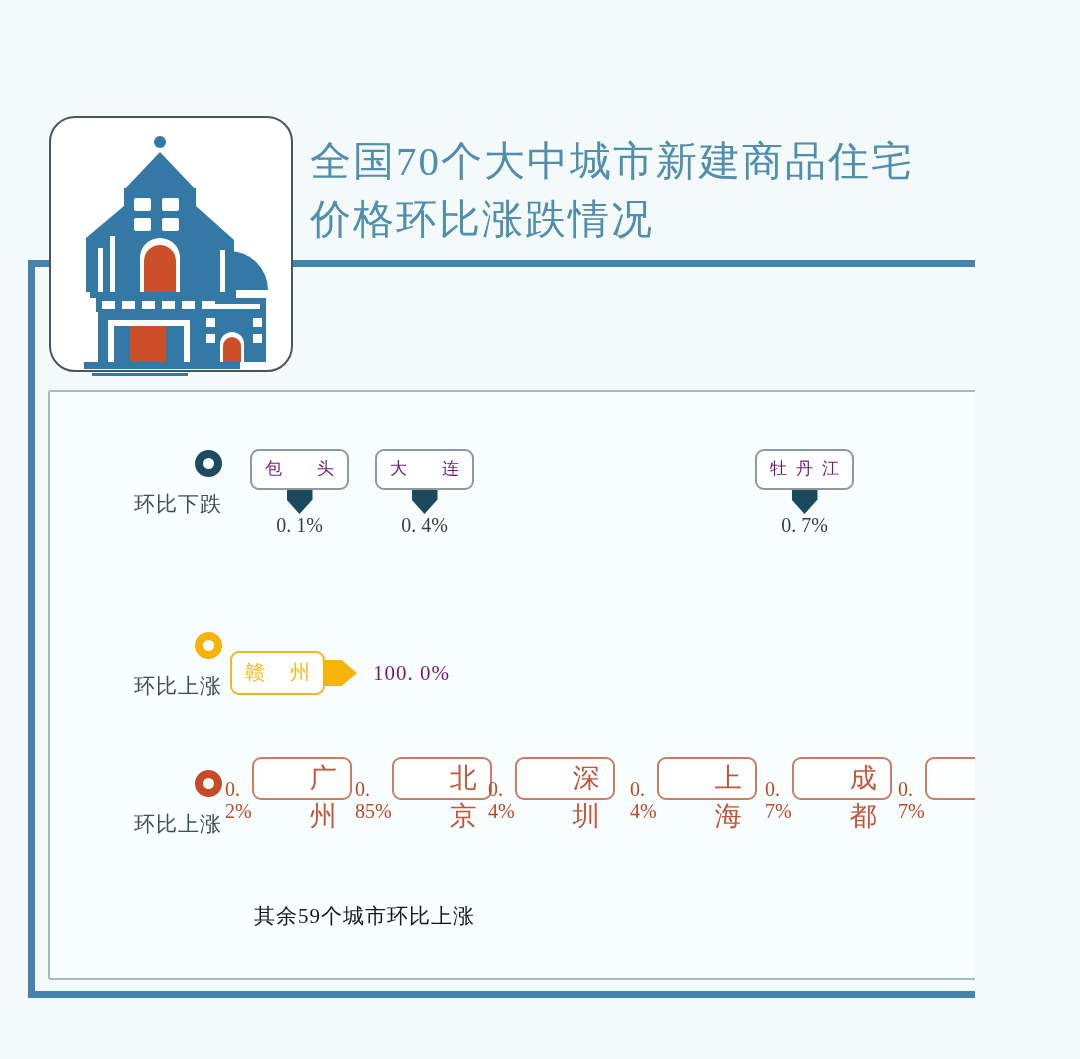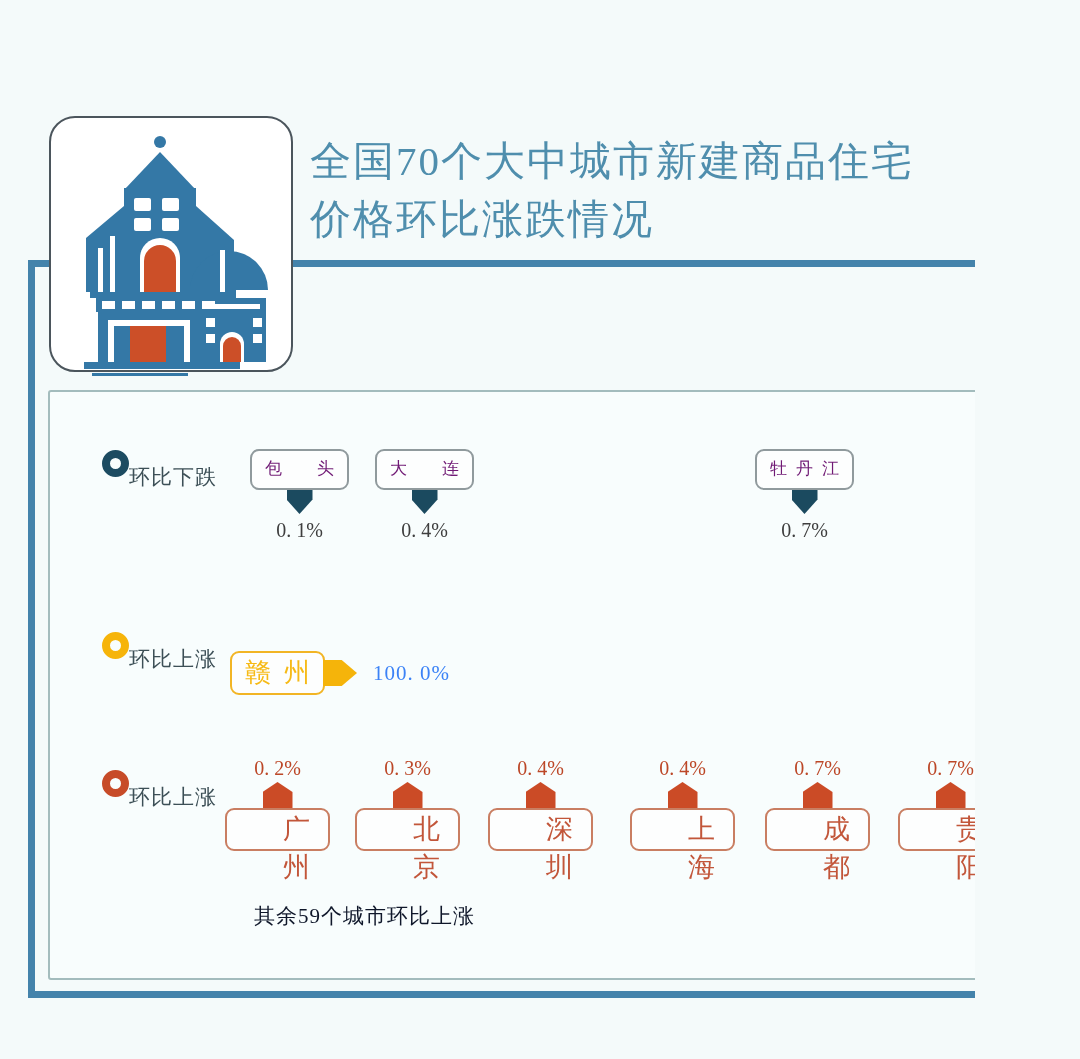--- a/index.html
+++ b/index.html
@@ -25,45 +25,45 @@
     position:absolute;left:310px;top:132px;z-index:2;
     font-size:41px;line-height:58px;letter-spacing:2px;color:#4f8ead;
   }
   
   .content-box{
     position:absolute;left:48px;top:390px;width:987px;height:590px;
     box-sizing:border-box;border:2px solid #a3bcbd;border-radius:3px;
     background:#f8fdfd;z-index:1;
   }
   
-  .legend{position:absolute;left:52px;width:120px;display:flex;flex-direction:row;align-items:flex-start;}
+  .legend{position:absolute;left:52px;width:120px;display:flex;flex-direction:column;align-items:flex-end;}
   .ring{width:11px;height:11px;border-radius:50%;border:8px solid #000;background:transparent;}
   .legend-label{margin-top:13px;font-size:21px;letter-spacing:1px;color:#3c4f56;}
   .legend.down{top:58px;}   .legend.down  .ring{border-color:#1c4b61;}
   .legend.flat{top:240px;}  .legend.flat  .ring{border-color:#f6b40a;}
   .legend.rise{top:378px;}  .legend.rise  .ring{border-color:#c74b28;}
   
   .city-box{box-sizing:border-box;border-radius:9px;background:#fdfefe;}
   .city-box .cname{display:block;padding:0 13px;text-align:justify;text-align-last:justify;}
   
   .g-down{position:absolute;top:57px;width:99px;display:flex;flex-direction:column;align-items:center;}
   .g-down .city-box{width:99px;height:41px;border:2px solid #909a9d;}
   .g-down .cname{font-size:17px;line-height:36px;color:#701a75;border-radius:17px;}
   .arrow-down{width:26px;height:24px;background:#1b4a5f;
     clip-path:polygon(0 0,100% 0,100% 40%,50% 100%,0 40%);}
-  .g-down .pct{margin-top:5px;font-size:20px;color:#3e3e3e;}
+  .g-down .pct{font-size:20px;color:#3e3e3e;}
   
   .flat-row{position:absolute;left:180px;top:259px;display:flex;align-items:center;}
   .flat-row .city-box{width:95px;height:44px;border:2px solid #f2b525;}
-  .flat-row .cname{font-size:26px;line-height:39px;color:#f6ba16;}
+  .flat-row .cname{font-size:20px;line-height:39px;color:#f6ba16;}
   .arrow-right{width:34px;height:26px;background:#f5b40a;margin-left:-2px;
     clip-path:polygon(0 0,55% 0,100% 50%,55% 100%,0 100%);}
-  .flat-row .pct{margin-left:16px;font-size:21px;color:#3b82f6;letter-spacing:1px;}
-  
-  .g-up{position:absolute;top:365px;width:105px;display:flex;flex-direction:column;align-items:center;}
+  .flat-row .pct{margin-left:16px;font-size:21px;color:#701a75;letter-spacing:1px;}
+  
+  .g-up{position:absolute;top:365px;width:105px;display:flex;flex-direction:row;align-items:flex-end;}
   .g-up .pct{font-size:20px;color:#bc4727;height:22px;line-height:22px;}
   .arrow-up{width:30px;height:26px;background:#cb4b26;margin-top:3px;
     clip-path:polygon(50% 0,100% 38%,100% 100%,0 100%,0 38%);}
   .g-up .city-box{width:105px;height:43px;border:2px solid #c97e62;padding-left:43px;}
   .g-up .cname{font-size:27px;line-height:38px;color:#c2563a;}
   
   .footnote{position:absolute;left:204px;top:510px;font-size:21px;letter-spacing:1px;color:#0f172a;}
 </style>
 </head>
 <body>
@@ -173,21 +173,21 @@
     </div>
 
     <div class="g-up" style="left:175px">
       <div class="pct">0. 2%</div>
       <div class="arrow-up"></div>
       <div class="city-box">
           <span class="cname">广州</span>
         </div>
     </div>
     <div class="g-up" style="left:305px">
-      <div class="pct">0. 3%</div>
+      <div class="pct">0. 85%</div>
       <div class="arrow-up"></div>
       <div class="city-box">
           <span class="cname">北京</span>
         </div>
     </div>
     <div class="g-up" style="left:438px">
       <div class="pct">0. 4%</div>
       <div class="arrow-up"></div>
       <div class="city-box">
           <span class="cname">深圳</span>

